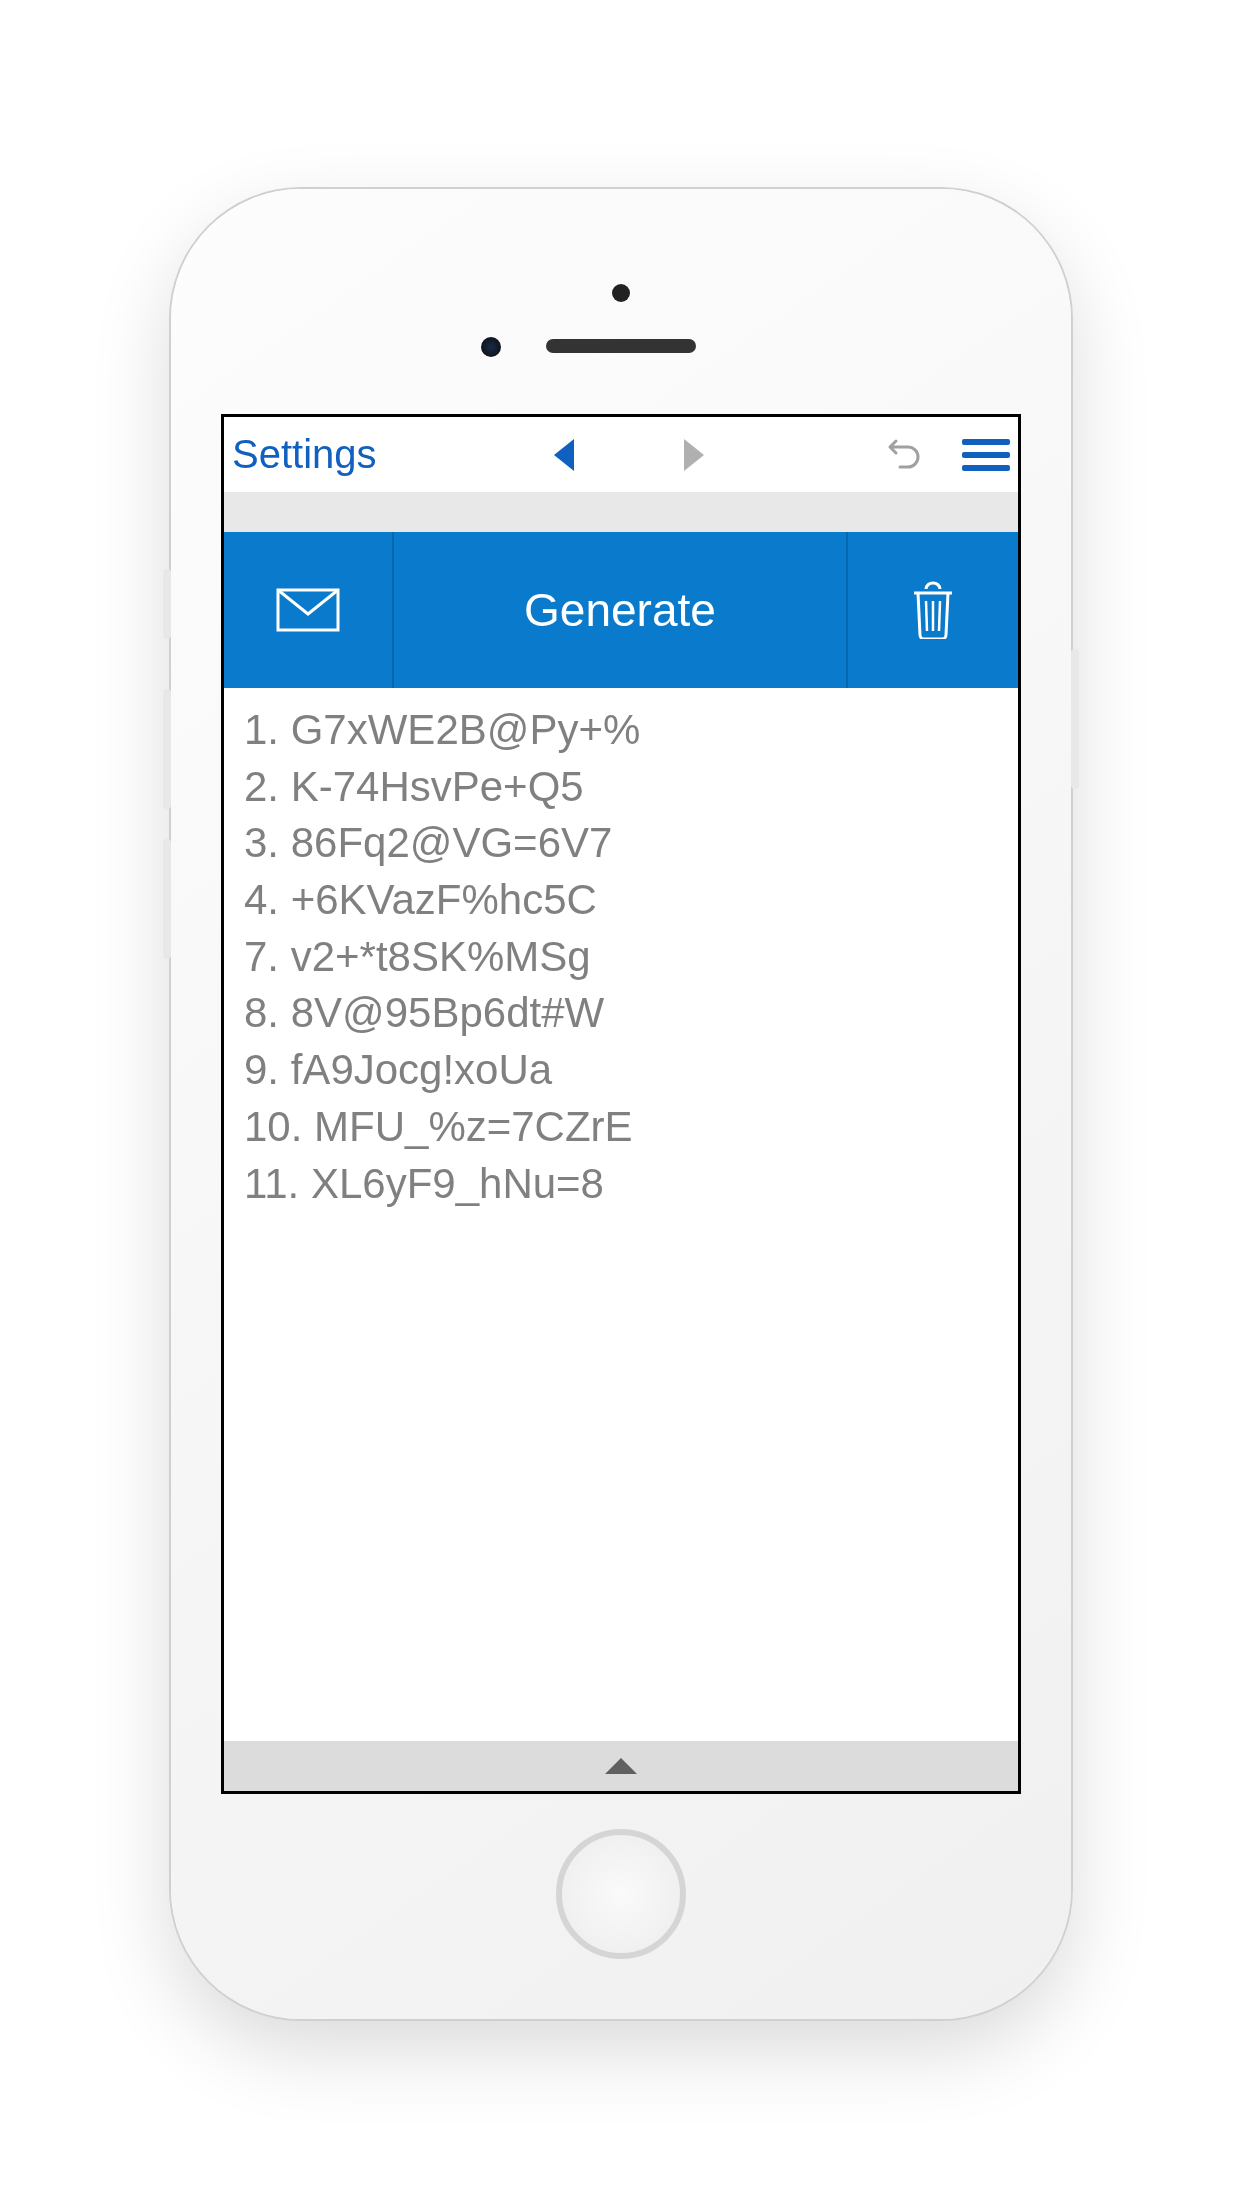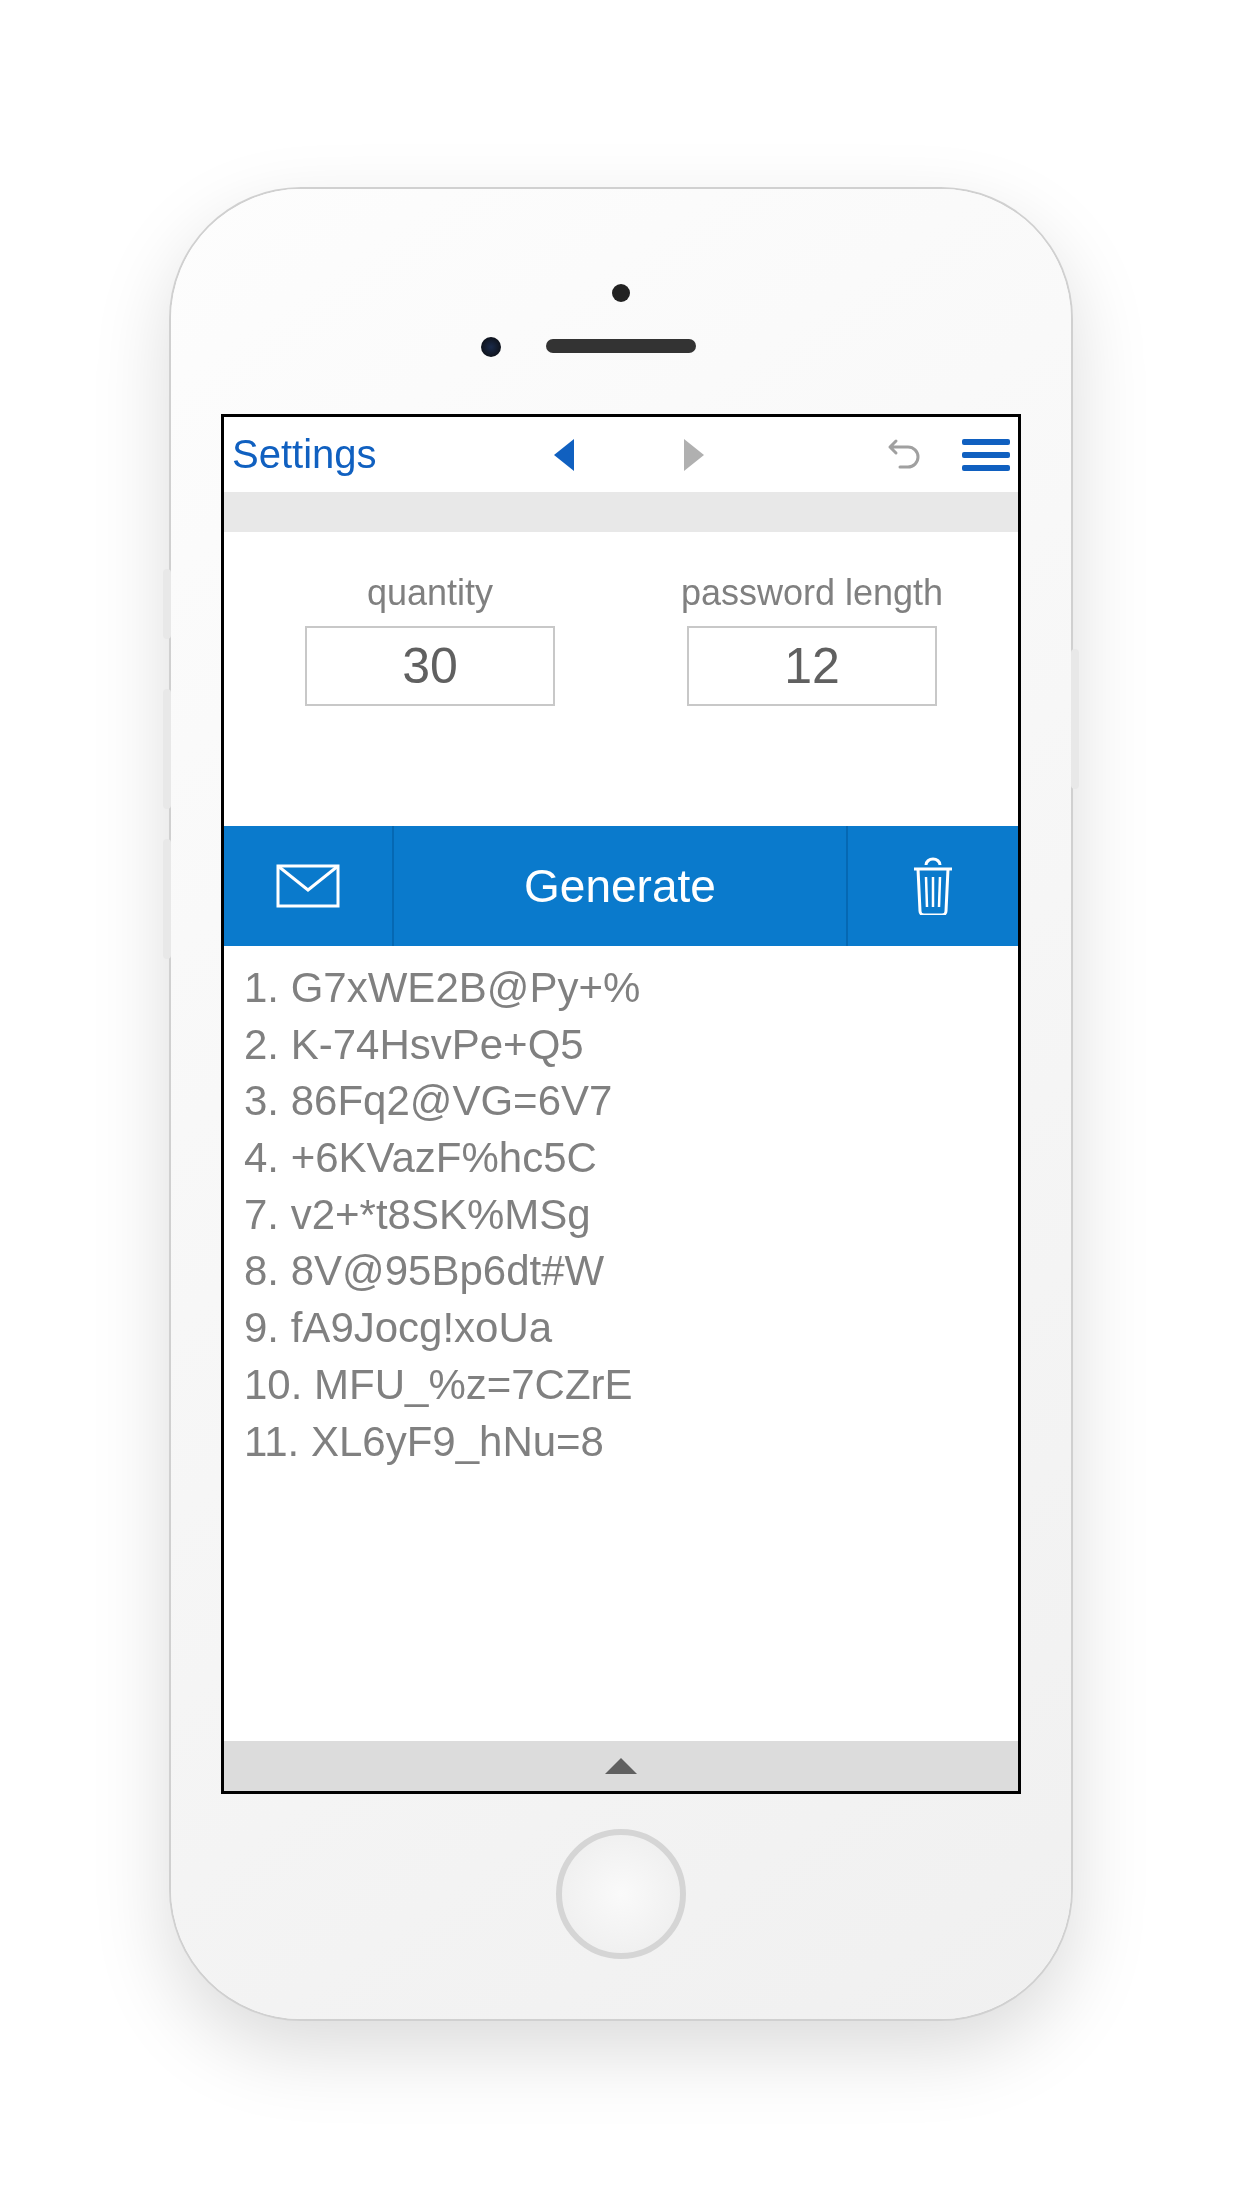--- a/index.html
+++ b/index.html
@@ -174,21 +174,21 @@
       height: 80px;
       font-size: 50px;
       text-align: center;
       color: #606060;
       font-weight: 300;
       outline: none;
       background: #fff;
     }
     .action-bar {
       display: flex;
-      height: 120px;
+      height: 156px;
     }
     .action-btn {
       background: #0a7acc;
       display: flex;
       align-items: center;
       justify-content: center;
       border-right: 2px solid #0568b3;
     }
     .action-btn:last-child { border-right: none; }
     .action-btn.email { width: 170px; }
@@ -257,30 +257,20 @@
         <div class="menu-icon">
           <span></span>
             <span></span>
             <span></span>
         </div>
       </div>
     </div>
 
     <div class="gray-strip"></div>
 
-    <div class="inputs-area">
-      <div class="input-group">
-        <div class="input-label">quantity</div>
-        <input class="input-box" type="text" value="30" style="">
-      </div>
-      <div class="input-group">
-        <div class="input-label">password length</div>
-        <input class="input-box" type="text" value="12" style="">
-      </div>
-    </div>
 
     <div class="action-bar">
       <div class="action-btn email">
         <svg width="64" height="44" viewBox="0 0 64 44">
           <rect x="2" y="2" width="60" height="40" stroke-width="3"></rect>
           <path d="M 2 2 L 32 26 L 62 2" stroke-width="3"></path>
         </svg>
       </div>
       <div class="action-btn generate">
         <span class="generate-label">Generate</span>

